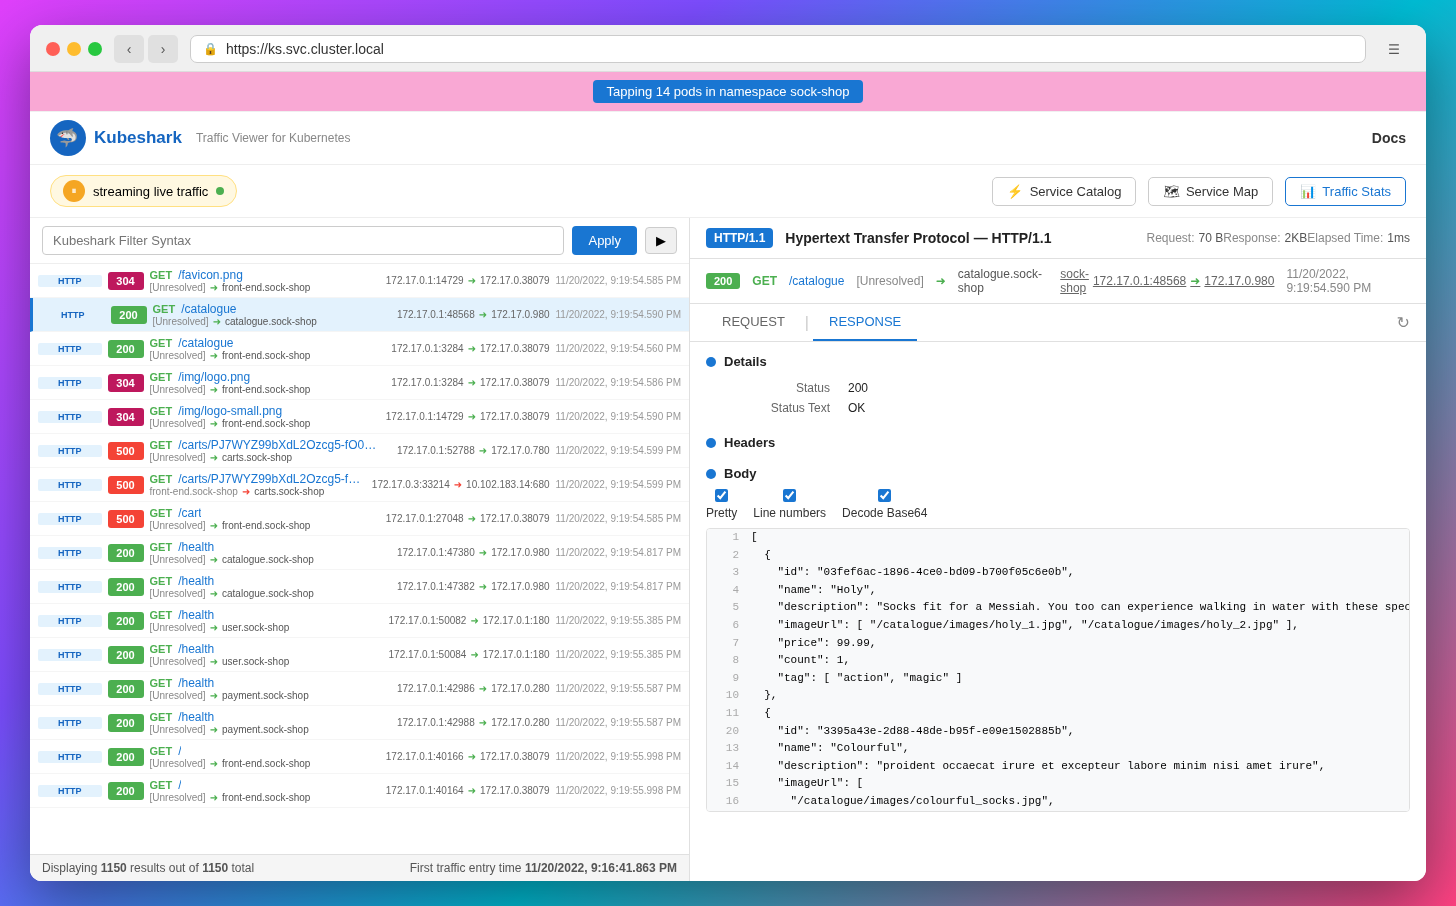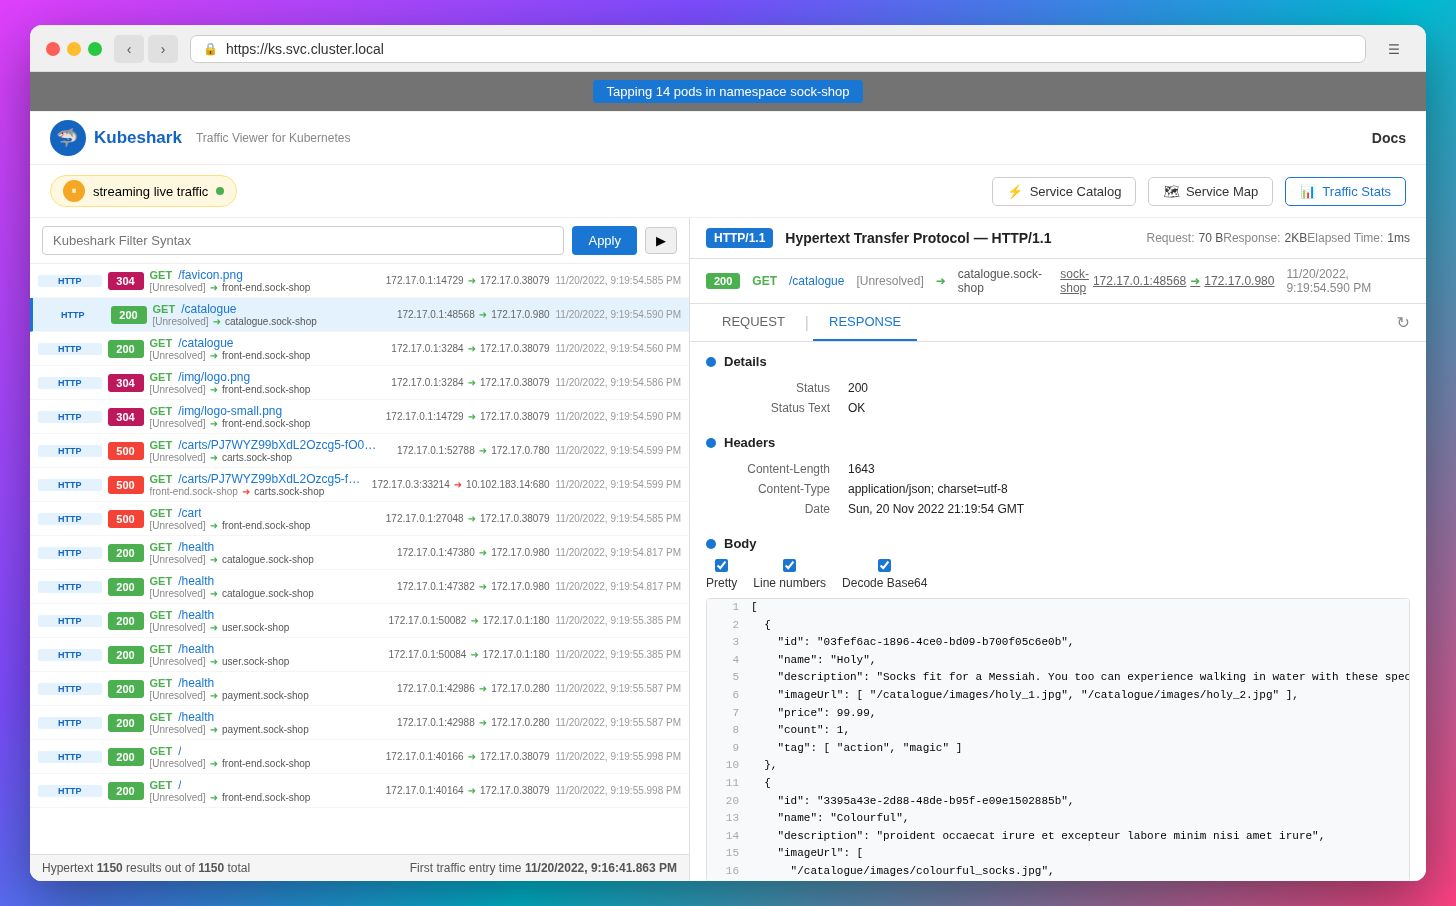--- a/index.html
+++ b/index.html
@@ -70,21 +70,21 @@
     
     .app-area {
       flex: 1;
       background: #fff;
       display: flex;
       flex-direction: column;
       overflow: hidden;
     }
     
     .notification-bar {
-      background: #737373;
+      background: #f9a8d4;
       display: flex;
       justify-content: center;
       padding: 8px;
       border-bottom: 1px solid #f0f0f0;
     }
     .notification-badge {
       background: #1976d2;
       color: #fff;
       padding: 4px 14px;
       border-radius: 4px;
@@ -871,21 +871,21 @@
       <span>172.17.0.1:40164</span>
       <span style="color:#4caf50">➜</span>
       <span>172.17.0.38079</span>
     </div>
     <span class="row-timestamp">11/20/2022, 9:19:55.998 PM</span>
   </div>
           </div>
 
         <div class="status-bar">
           <span>
-            <span>Hypertext</span>
+            <span>Displaying</span>
             <strong> <span>1150</span> </strong>
             <span>results out of</span>
             <strong> <span>1150</span> </strong>
             <span>total</span>
           </span>
           <span>
             <span>First traffic entry time</span>
             <strong> <span>11/20/2022, 9:16:41.863 PM</span></strong>
           </span>
         </div>
@@ -954,36 +954,20 @@
               </tr>
             </tbody>
               </table>
           </div>
 
           <div class="detail-section">
             <div class="section-header">
               <div class="section-dot"></div>
               <span>Headers</span>
             </div>
-            <table class="detail-table">
-              <tbody>
-                  <tr>
-                <td>Content-Length</td>
-                <td>1643</td>
-              </tr>
-              <tr>
-                <td>Content-Type</td>
-                <td>application/json; charset=utf-8</td>
-              </tr>
-              <tr>
-                <td>Date</td>
-                <td>Sun, 20 Nov 2022 21:19:54 GMT</td>
-              </tr>
-            </tbody>
-              </table>
           </div>
 
           <div class="detail-section">
             <div class="section-header">
               <div class="section-dot"></div>
               <span>Body</span>
             </div>
             <div class="body-options">
               <label class="checkbox-label">
                 <input type="checkbox" checked="" style="">

